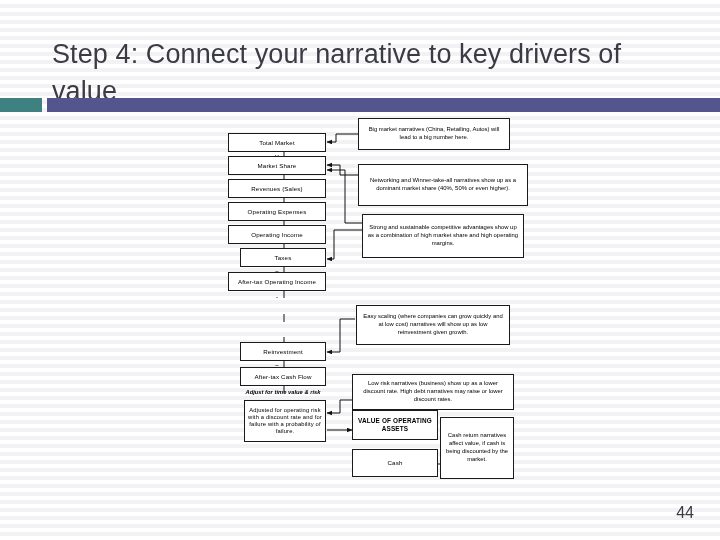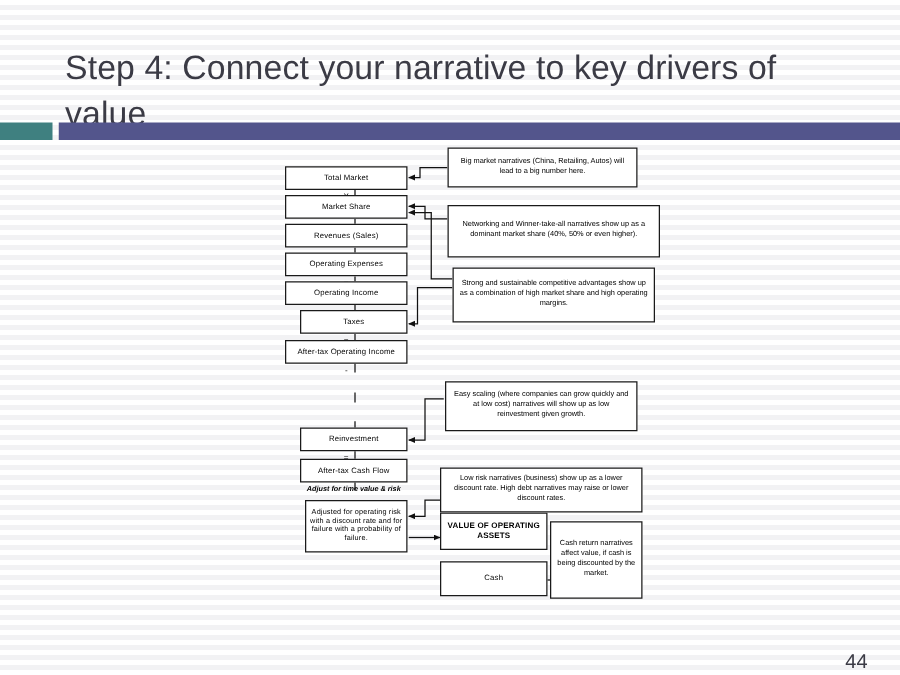--- a/index.html
+++ b/index.html
@@ -56,21 +56,21 @@
     top: 98px;
     width: 673px;
     height: 14px;
     background: #53558c;
   }
 
   
   #page-number {
     position: absolute;
     right: 26px;
-    top: 521px;
+    top: 504px;
     font-size: 16px;
     color: #3b3b45;
   }
 
   
   #flow {
     position: absolute;
     left: 0;
     top: 112px;
     width: 720px;

